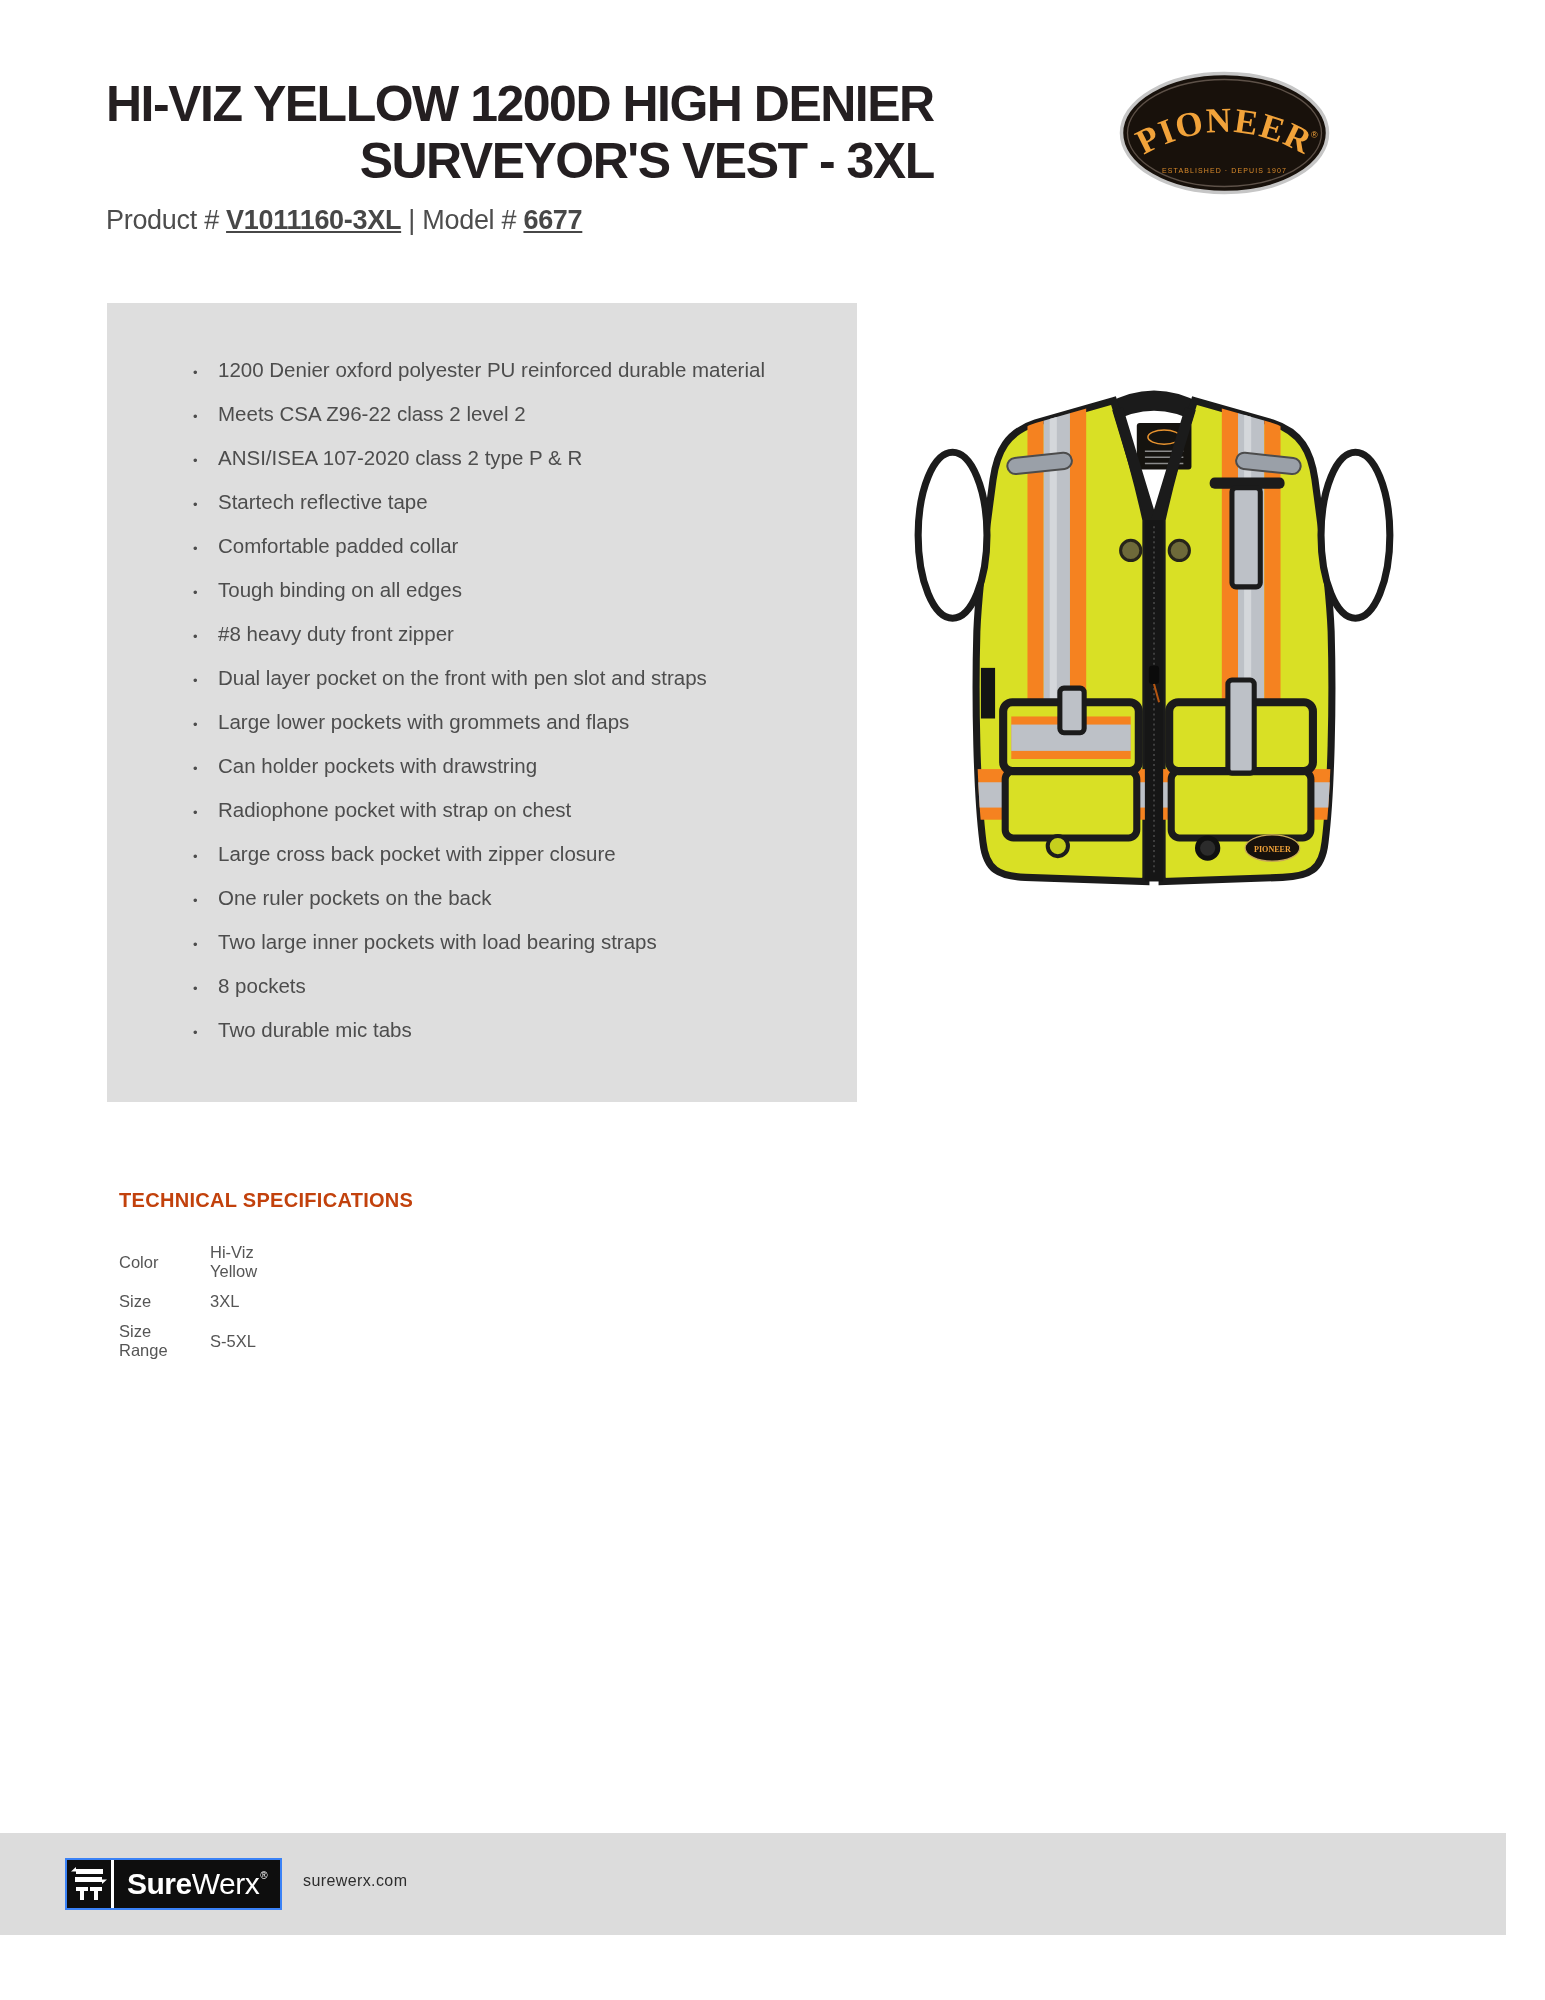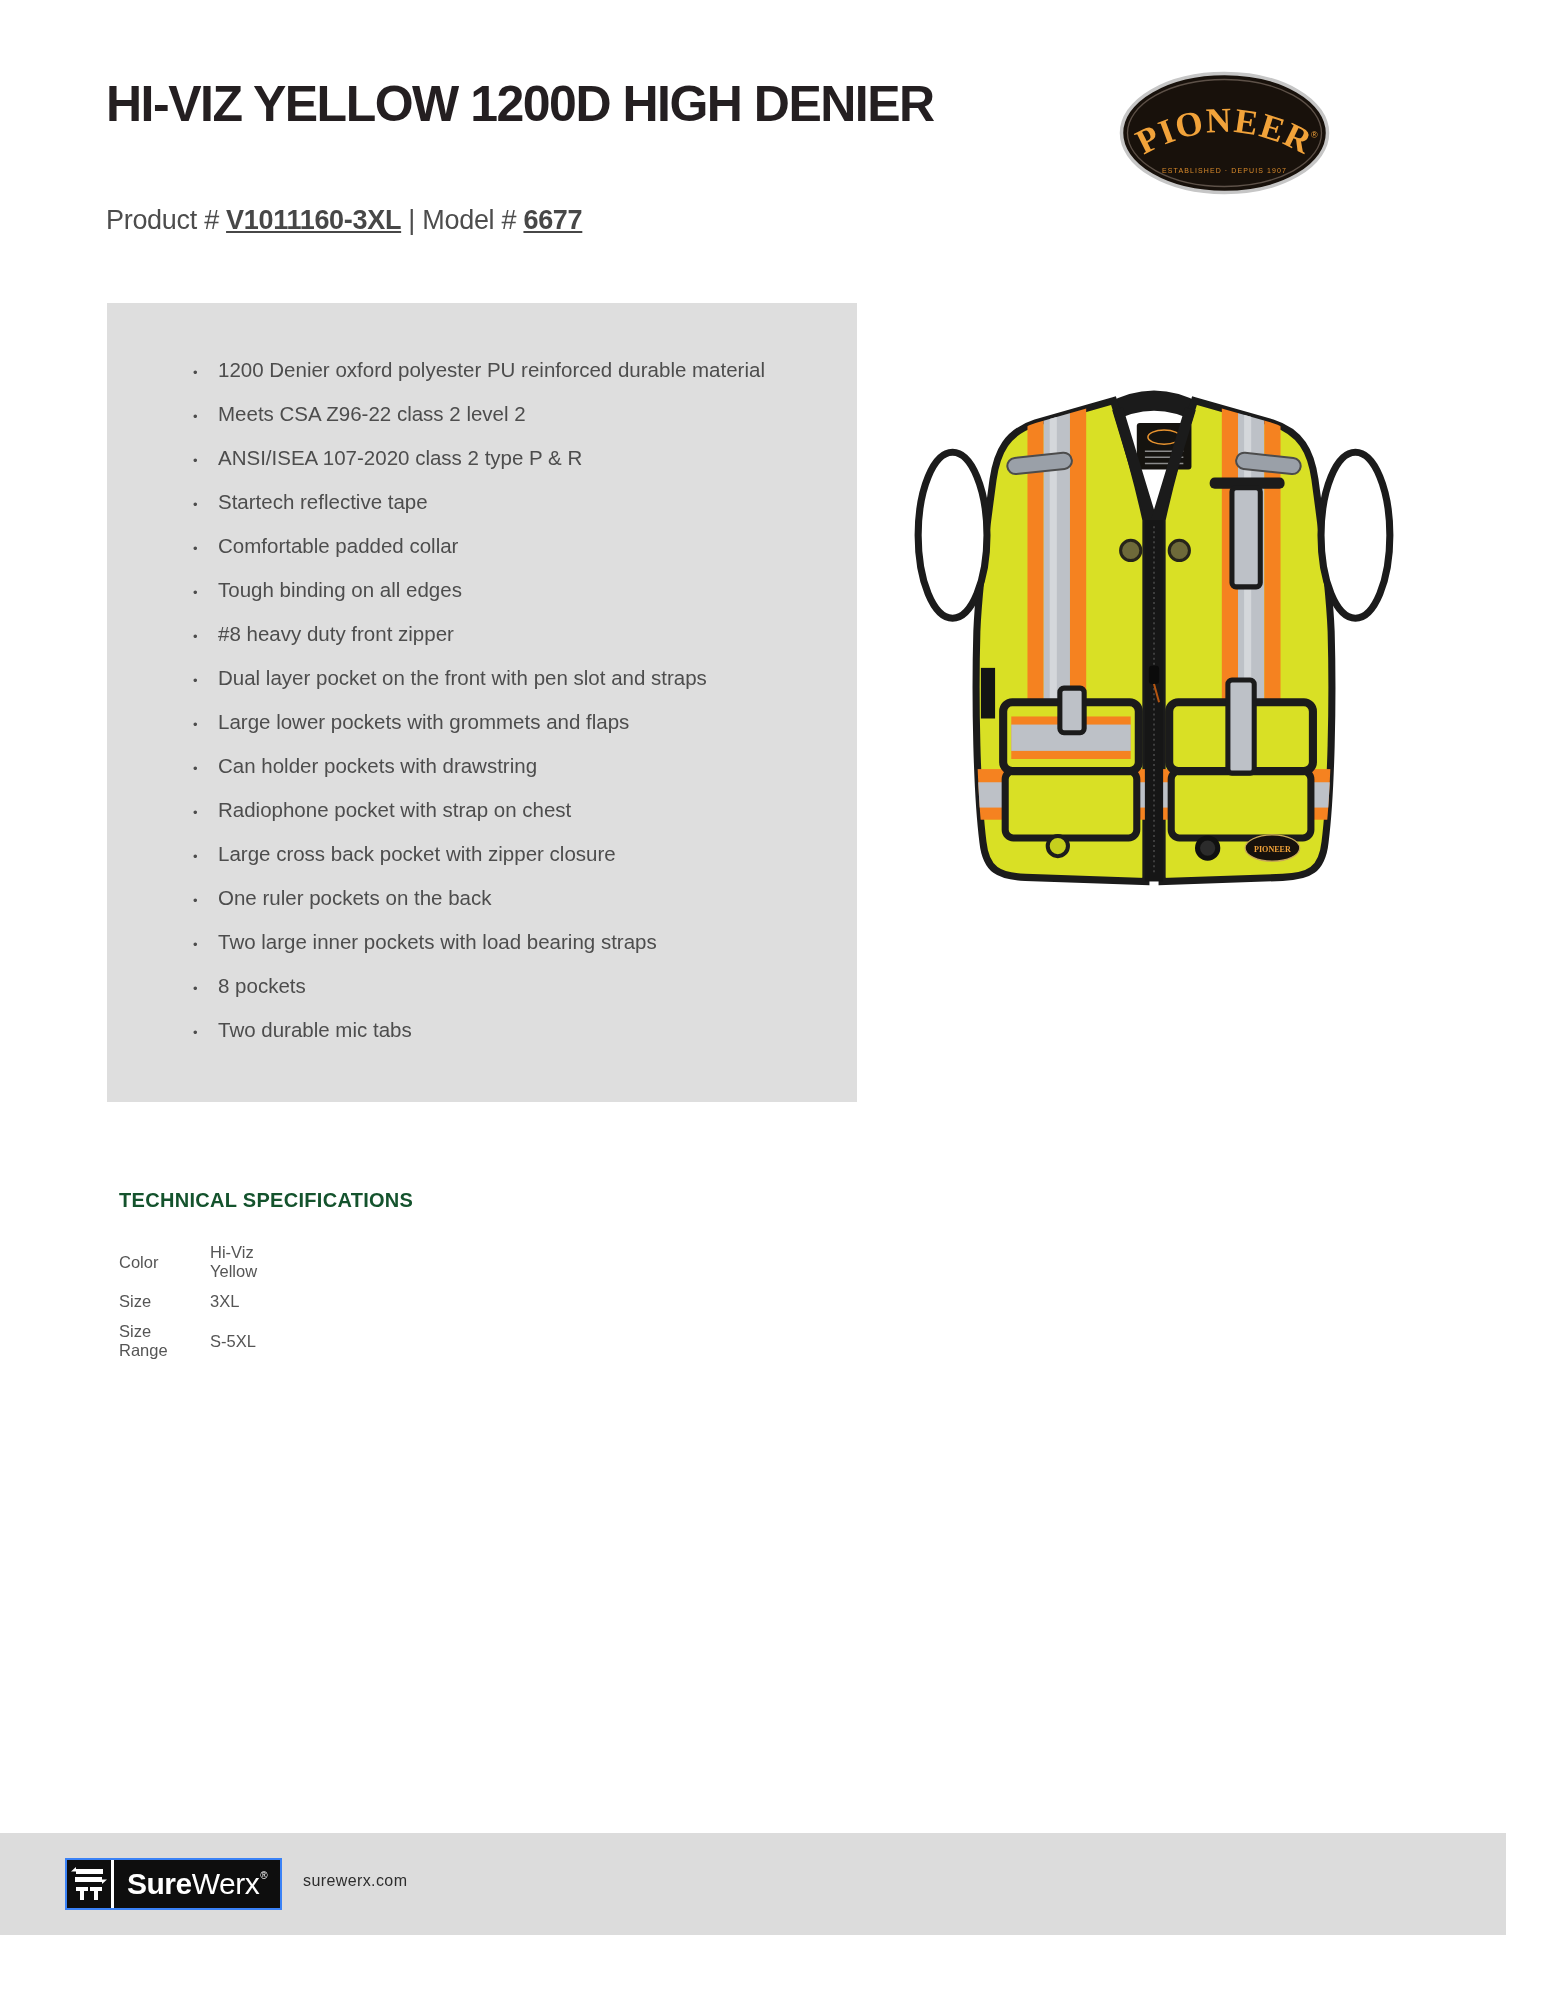--- a/index.html
+++ b/index.html
@@ -21,21 +21,21 @@
   .feature-box li{position:relative;padding-left:27px;margin-bottom:23px;
                   font-size:20.5px;line-height:21px;color:#4d4d4d;}
   .feature-box li::before{content:"•";position:absolute;left:2px;top:3px;font-size:13px;color:#4d4d4d;}
 
   
   .photo{position:absolute;left:868px;top:353px;width:572px;height:569px;background:#ffffff;}
   .photo svg{position:absolute;left:38px;top:15px;width:496px;height:537px;}
 
   
   .spec-heading{position:absolute;left:119px;top:1189px;font-size:20px;font-weight:700;
-                color:#14532d;letter-spacing:0.3px;}
+                color:#c2410c;letter-spacing:0.3px;}
   .spec-table{position:absolute;left:119px;top:1243px;width:320px;}
   .spec-row{display:flex;margin-bottom:11px;font-size:16.5px;line-height:19px;color:#555555;align-items:center;}
   .spec-label{width:72px;margin-right:19px;flex:none;}
   .spec-value{width:84px;flex:none;}
 
   
   .footer{position:absolute;left:0;top:1833px;width:1506px;height:102px;background:#dcdcdc;}
   .sw-logo{position:absolute;left:65px;top:25px;display:flex;border:2px solid #3b82f6;background:#ffffff;}
   .sw-icon{width:44px;height:48px;background:#0e0e0e;margin-right:3px;}
   .sw-wordmark{height:48px;background:#0e0e0e;color:#ffffff;display:flex;align-items:center;
@@ -45,20 +45,21 @@
   .sw-wordmark .reg{font-size:10px;align-self:flex-start;margin-top:10px;margin-left:1px;}
   .site{position:absolute;left:303px;top:39px;font-size:16px;color:#2d2d2d;letter-spacing:0.4px;}
 </style>
 </head>
 <body>
 
 <div id="page">
 
   <div class="title">
     <div>HI-VIZ YELLOW 1200D HIGH DENIER</div>
+    <div>SURVEYOR'S VEST - 3XL</div>
   </div>
   <div class="subtitle"><span>Product # </span><b>V1011160-3XL</b><span> | </span><span>Model # </span><b>6677</b></div>
 
   <svg class="pioneer-logo" viewBox="0 0 213 126">
     <ellipse cx="106.5" cy="63" rx="103" ry="59.5" fill="#18110b" stroke="#c6c6c6" stroke-width="3.5"></ellipse>
     <ellipse cx="106.5" cy="63" rx="97" ry="53.5" fill="none" stroke="#5d5148" stroke-width="1.3"></ellipse>
     <defs>
         <path id="pArc" d="M 24,86 Q 106.5,38 189,86" fill="none"></path>
       </defs>
     <text font-family="Liberation Serif,serif" font-size="35" font-weight="700" fill="#f2a33a" letter-spacing="1.5">

